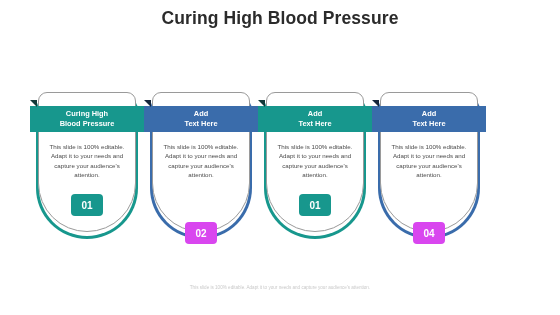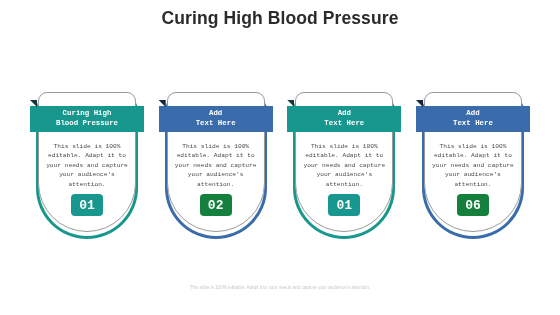--- a/index.html
+++ b/index.html
@@ -30,22 +30,20 @@
     color: #2b2b2b;
     letter-spacing: 0.1px;
   }
   .cards {
     position: absolute;
     top: 90px;
     left: 30px;
     width: 500px;
     height: 160px;
     display: flex;
-    justify-content: space-between;
-    font-family: Liberation Mono, monospace;
   }
   .card {
     position: relative;
     width: 114px;
     height: 160px;
   }
   .card-body {
     position: absolute;
     left: 8px;
     top: 2px;
@@ -125,29 +123,30 @@
   }
   .badge {
     position: absolute;
     left: 41px;
     top: 104px;
     width: 32px;
     height: 22px;
     background: #17978d;
     border-radius: 4px;
     color: #ffffff;
-    font-size: 13px;
+    font-size: 10px;
     font-weight: bold;
     display: flex;
     align-items: center;
     justify-content: center;
     z-index: 4;
   }
   .card.blue .badge {
-    background: #15803d;
+    background: #d946ef;
+    margin-top: 28px;
   }
   .footer-note {
     position: absolute;
     bottom: 7px;
     left: 0;
     width: 560px;
     text-align: center;
     font-size: 4.6px;
     color: #c9c9c9;
   }
@@ -199,20 +198,20 @@
 
     <div class="card blue">
       <div class="card-arc"></div>
       <div class="card-body"></div>
       <div class="ribbon">
         <div class="ribbon-label">Add
 Text Here</div>
       </div>
       <div class="ribbon-fold"></div>
       <div class="card-text">This slide is 100% editable. Adapt it to your needs and capture your audience's attention.</div>
-      <div class="badge">06</div>
+      <div class="badge">04</div>
     </div>
 
   </div>
 
   <div class="footer-note">This slide is 100% editable. Adapt it to your needs and capture your audience's attention.</div>
 
 </div>
 
 </body></html>

